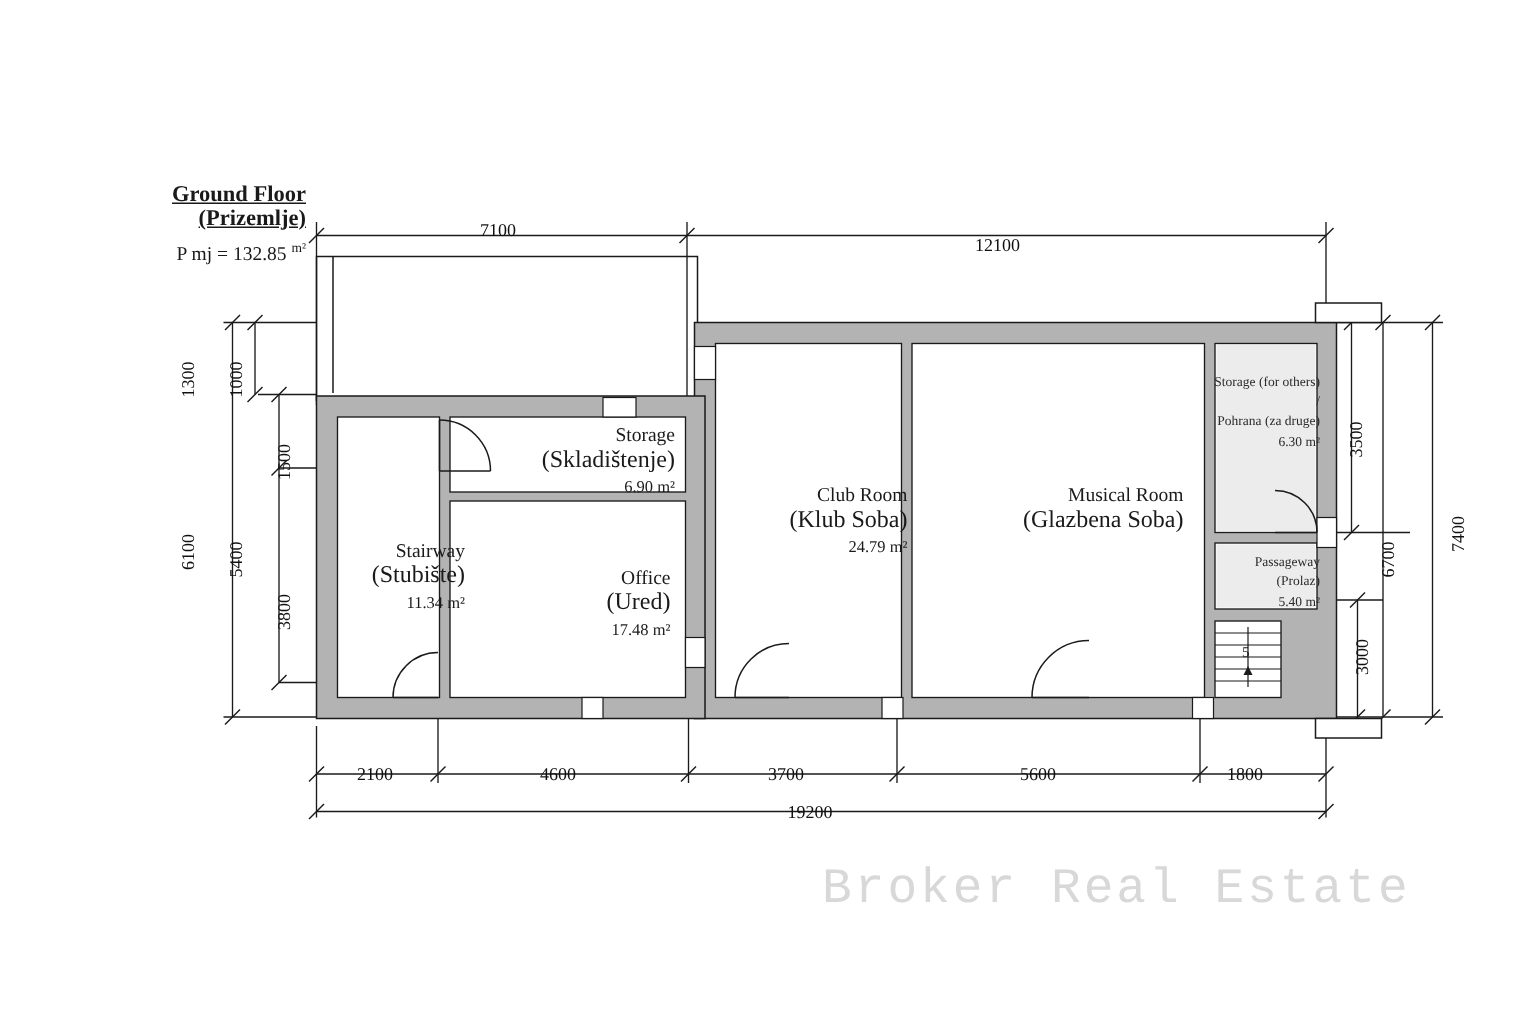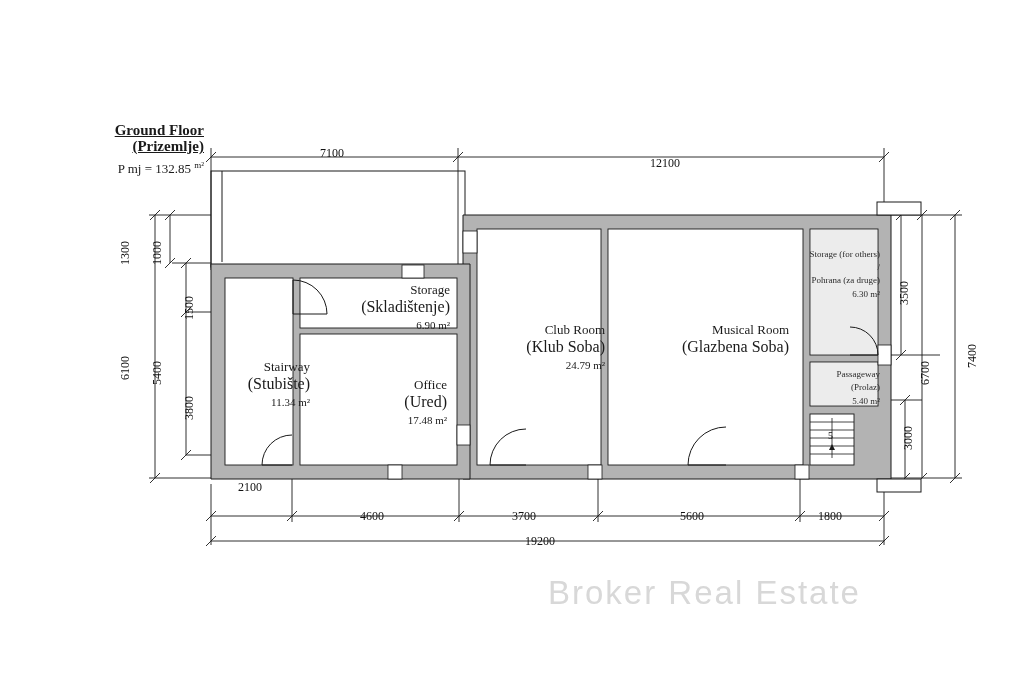--- a/index.html
+++ b/index.html
@@ -32,21 +32,21 @@
   .room.small .n,.room.small .n2{font-size:9px;}
   .room.small .a{font-size:9px;margin-top:1px;}
 
   
   .dim{position:absolute;font-size:12px;color:#111;white-space:nowrap;}
   .dim.vert{transform-origin:0 0;transform:rotate(-90deg);}
 
   
   .watermark{
     position:absolute;left:548px;top:574px;
-    font-family:Liberation Sans, sans-serif;
+    font-family:Liberation Mono, monospace;
     font-size:33px;letter-spacing:2px;
     color:#d8d8d8;white-space:nowrap;
     font-weight:normal;
   }
 </style>
 </head>
 <body>
 
 <svg id="plan" viewBox="0 0 1024 683">
 
@@ -255,21 +255,21 @@
 
 <div class="room small" style="left:808px;top:368px;width:72px;">
   <span class="n">Passageway</span>
   <span class="n2">(Prolaz)</span>
   <span class="a">5.40 m²</span>
 </div>
 
 <div class="dim" style="left:320px;top:146px;">7100</div>
 <div class="dim" style="left:650px;top:156px;">12100</div>
 
-<div class="dim" style="left:238px;top:480px;">2100</div>
+<div class="dim" style="left:238px;top:509px;">2100</div>
 <div class="dim" style="left:360px;top:509px;">4600</div>
 <div class="dim" style="left:512px;top:509px;">3700</div>
 <div class="dim" style="left:680px;top:509px;text-align:center;">5600</div>
 <div class="dim" style="left:818px;top:509px;">1800</div>
 <div class="dim" style="left:525px;top:534px;">19200</div>
 
 <div class="dim vert" style="left:118px;top:265px;">1300</div>
 <div class="dim vert" style="left:150px;top:265px;">1000</div>
 <div class="dim vert" style="left:182px;top:320px;">1500</div>
 <div class="dim vert" style="left:118px;top:380px;">6100</div>

